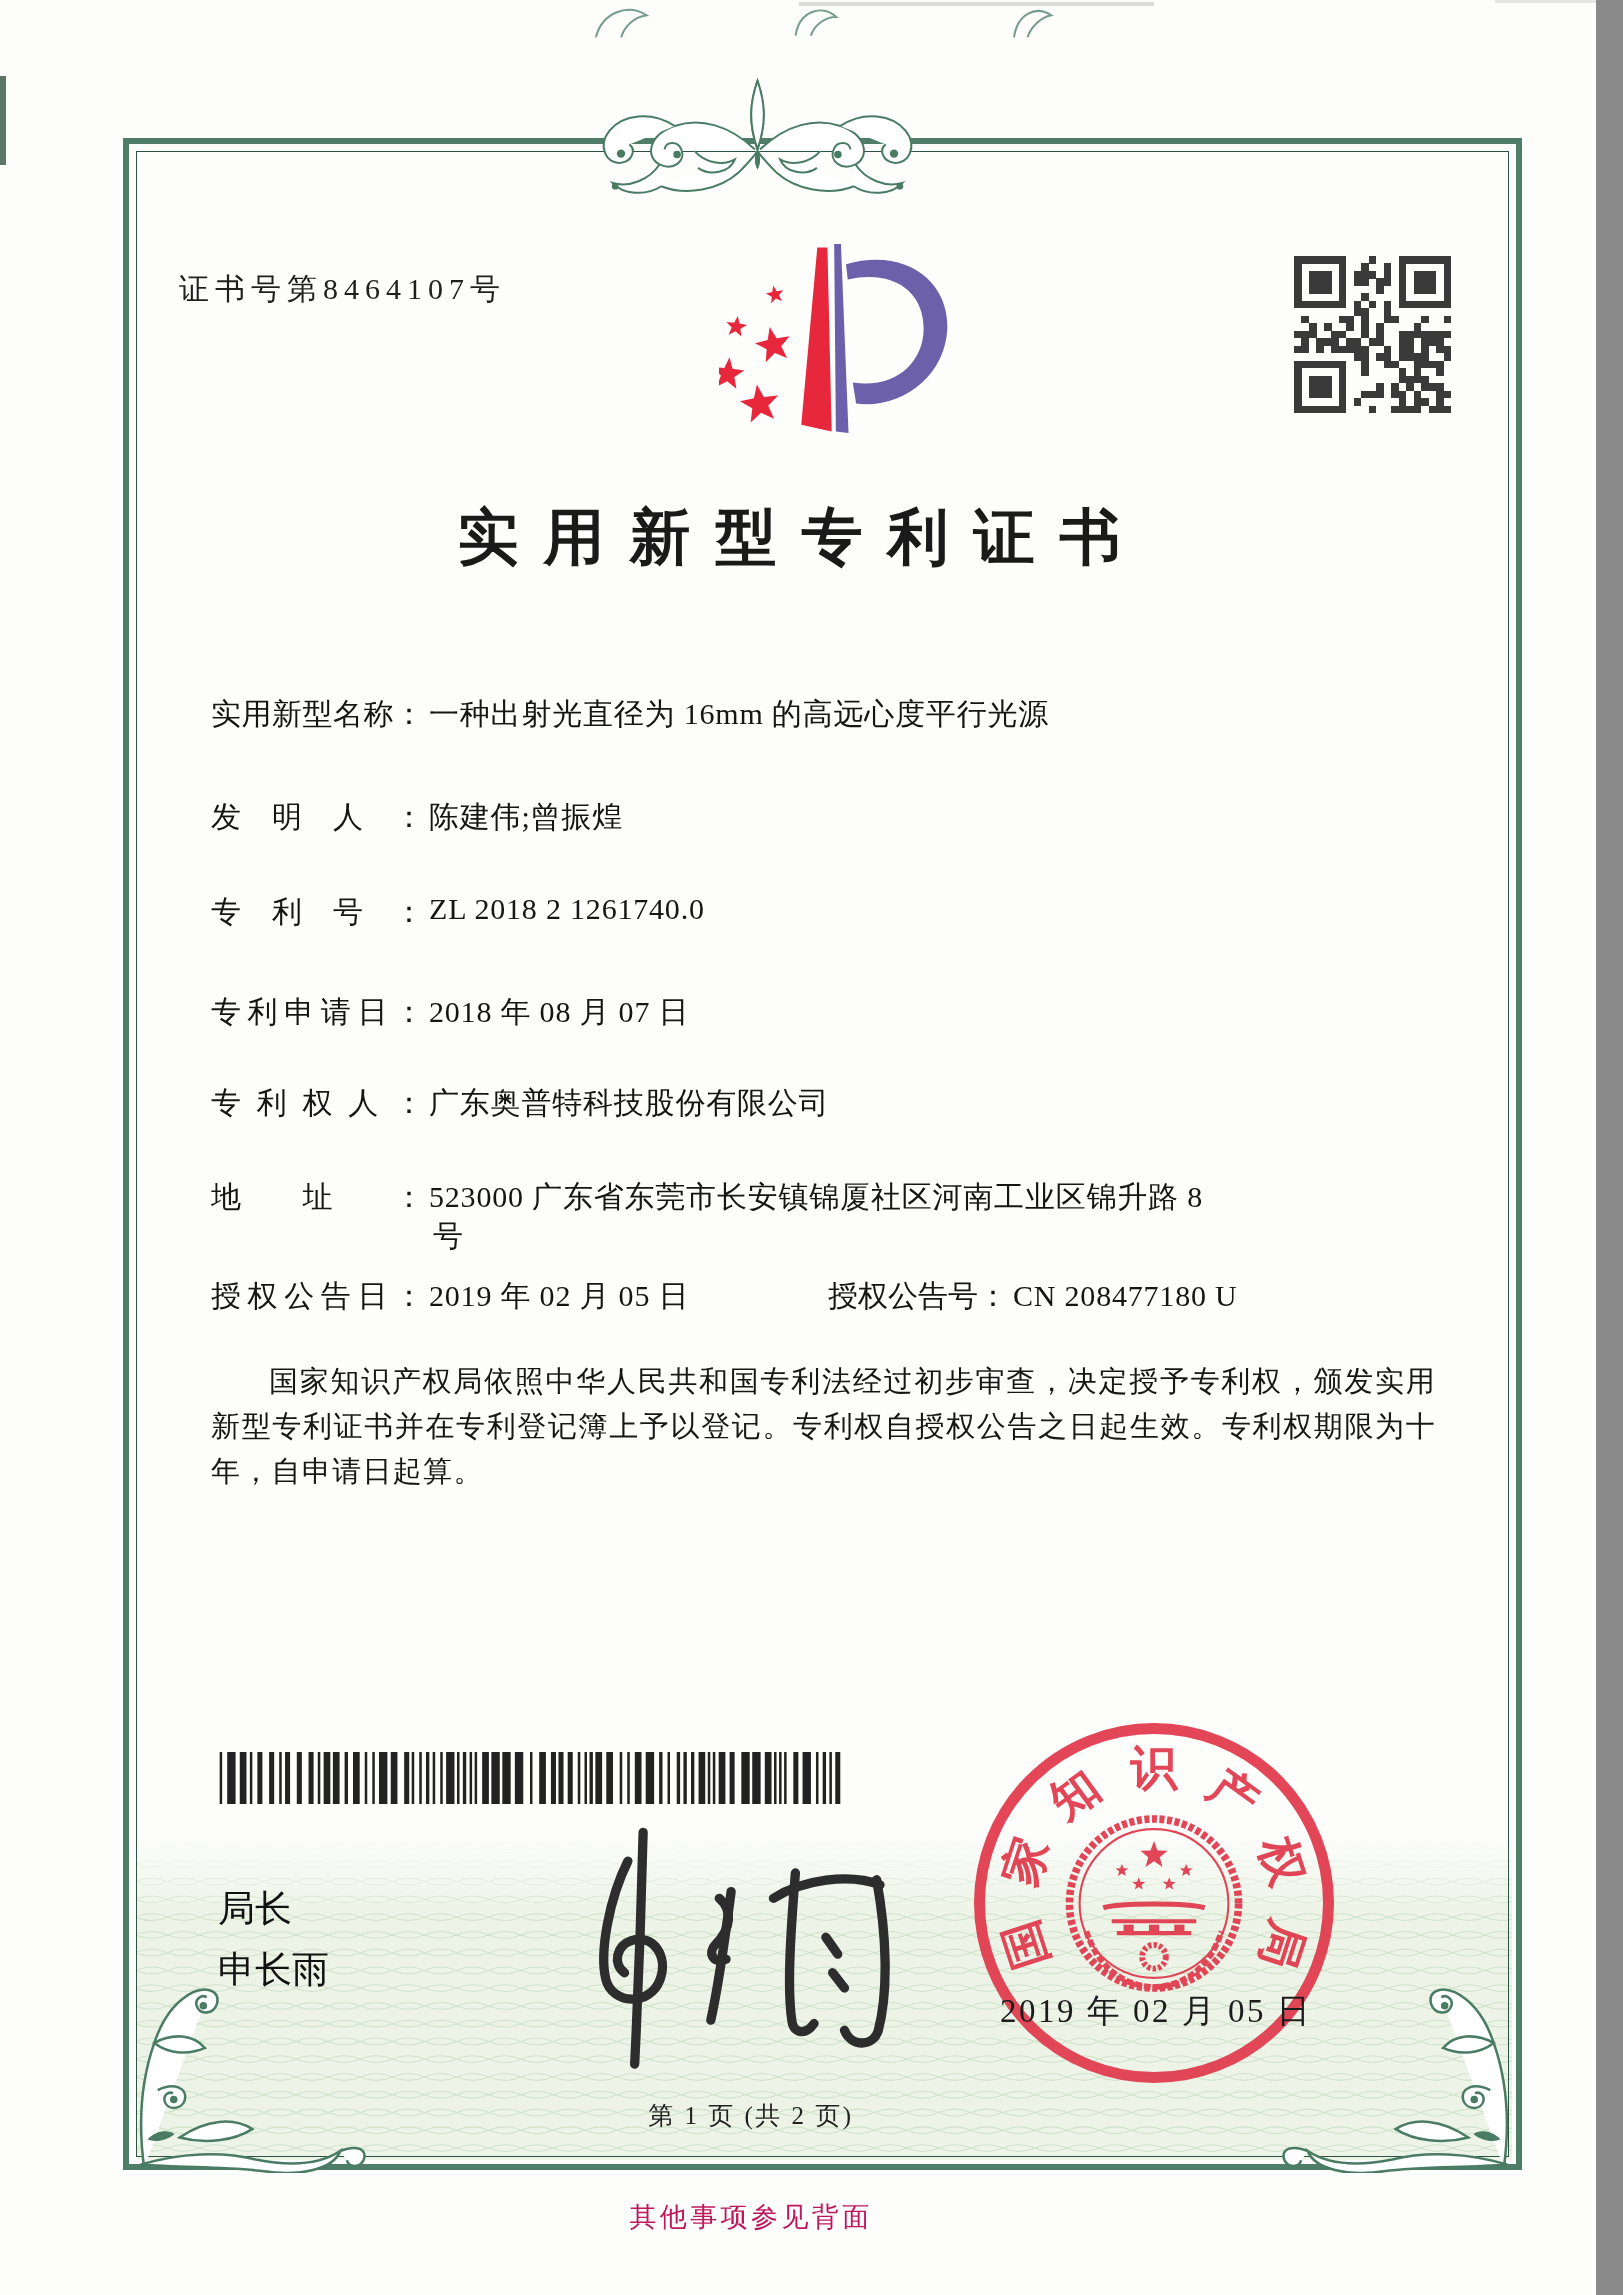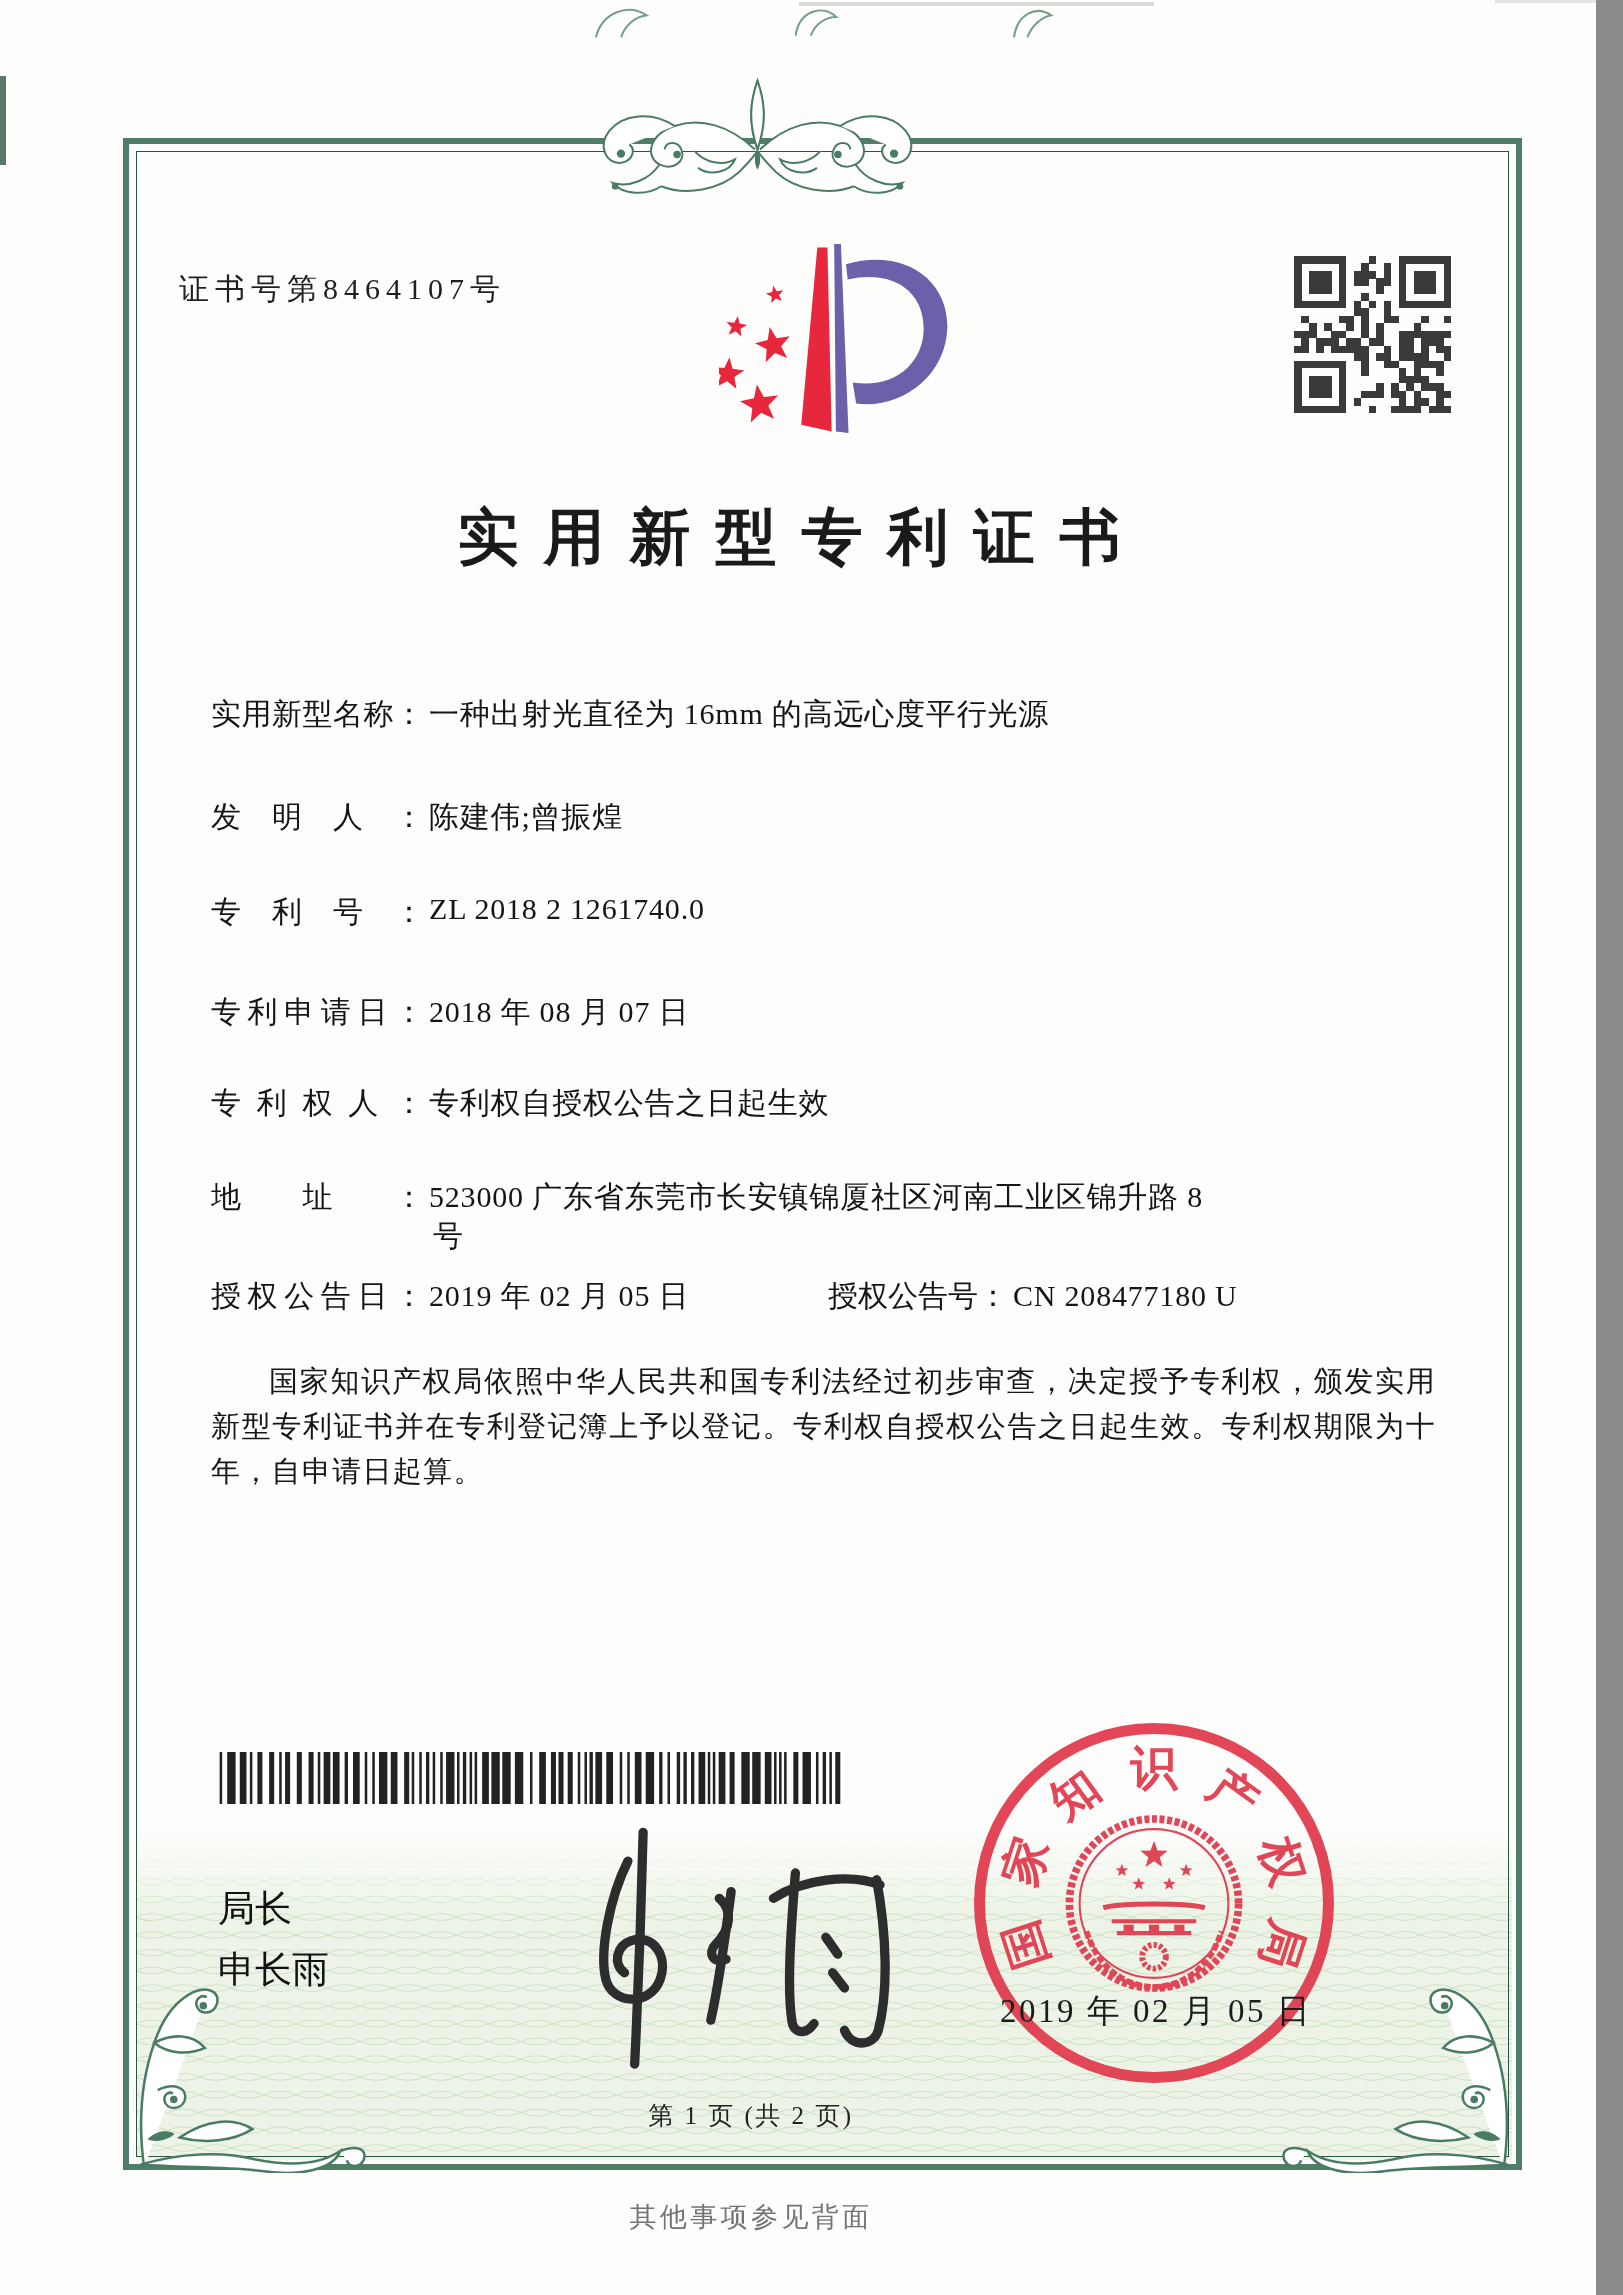--- a/index.html
+++ b/index.html
@@ -71,21 +71,21 @@
   text-align:center;line-height:54px;font-size:47px;font-weight:bold;color:var(--seal_red);
   font-family:"Liberation Serif",serif;}
 .seal-emblem{position:absolute;left:87px;top:83px;width:186px;height:195px;}
 .seal-date{position:absolute;left:1000px;top:1989px;font-size:33px;letter-spacing:2.5px;
   color:#1c1c1c;z-index:5;}
 
 
 .page-indicator{position:absolute;left:159px;top:2099px;width:1184px;text-align:center;
   font-size:25px;letter-spacing:2.5px;color:#222;z-index:3;}
 .back-note{position:absolute;left:159px;top:2199px;width:1184px;text-align:center;
-  font-size:27px;letter-spacing:3.4px;color:#737373;z-index:3;}
+  font-size:27px;letter-spacing:3.4px;color:#be185d;z-index:3;}
 svg{display:block;}
 </style>
 </head>
 <body>
 
 <div class="page">
 
   <div class="guilloche" id="guilloche">
       <svg width="1375" height="325" viewBox="0 0 1626 384">
         <rect width="1626" height="384" fill="var(--guilloche_bg)"></rect>
@@ -452,21 +452,21 @@
   <div class="row" style="top:797px">
     <span class="lbl">发明人：</span><span class="val">陈建伟;曾振煌</span>
   </div>
   <div class="row" style="top:892px">
     <span class="lbl">专利号：</span><span class="val">ZL 2018 2 1261740.0</span>
   </div>
   <div class="row" style="top:992px">
     <span class="lbl">专利申请日：</span><span class="val">2018 年 08 月 07 日</span>
   </div>
   <div class="row" style="top:1083px">
-    <span class="lbl">专利权人：</span><span class="val">专利权自授权公告之日起生效</span>
+    <span class="lbl">专利权人：</span><span class="val">广东奥普特科技股份有限公司</span>
   </div>
   <div class="row" style="top:1177px">
     <span class="lbl">地址：</span><span class="val">523000 广东省东莞市长安镇锦厦社区河南工业区锦升路 8</span>
   </div>
   <div class="addr2">号</div>
   <div class="row" style="top:1276px">
     <span class="lbl">授权公告日：</span><span class="val">2019 年 02 月 05 日</span>
     <span class="grant-no" style="position:absolute"><span>授权公告号：</span><span class="val">CN 208477180 U</span></span>
   </div>
 

